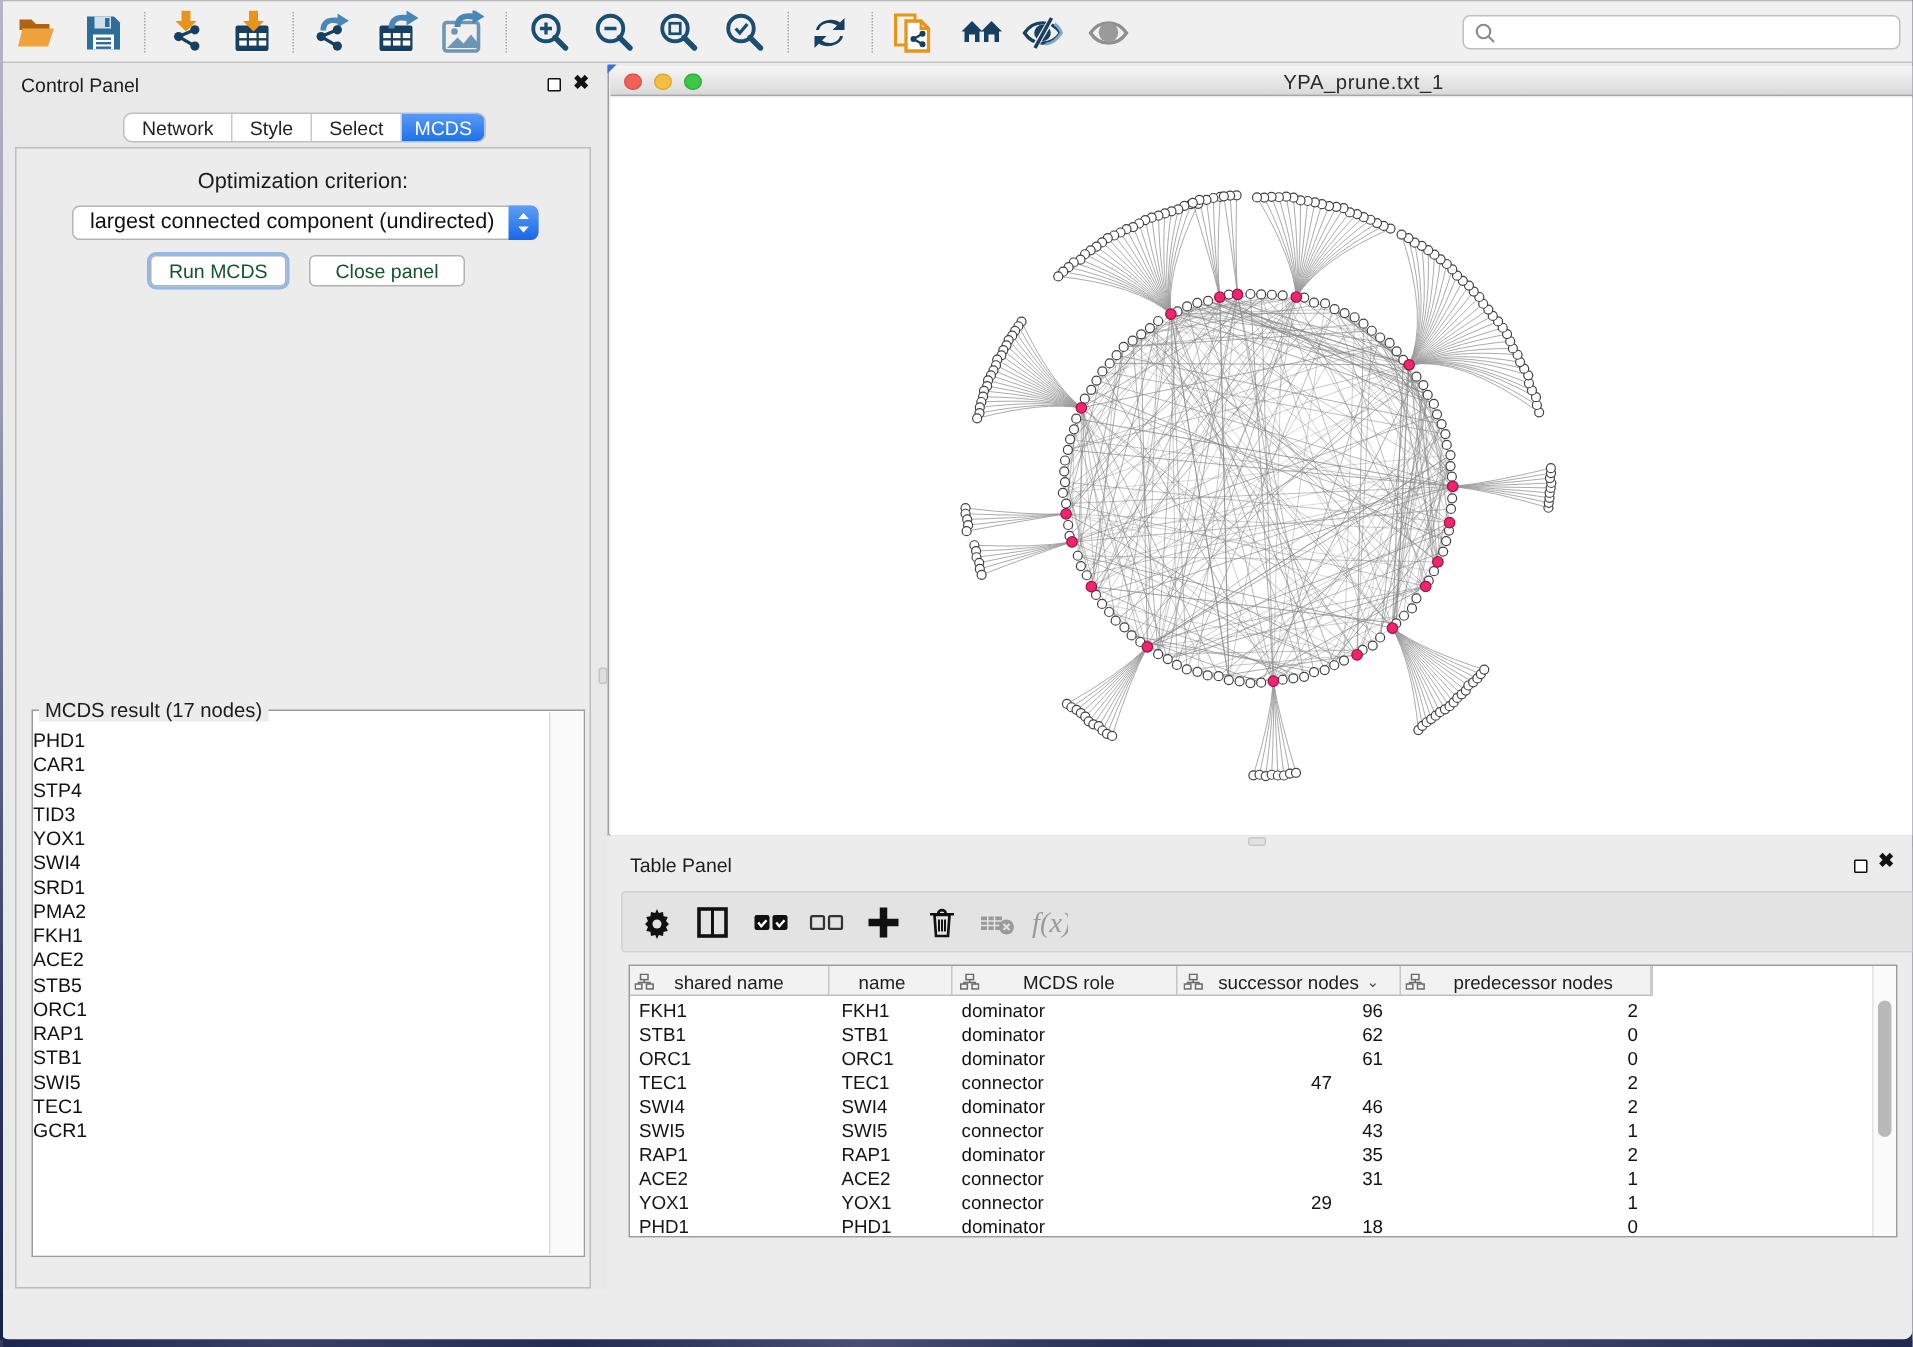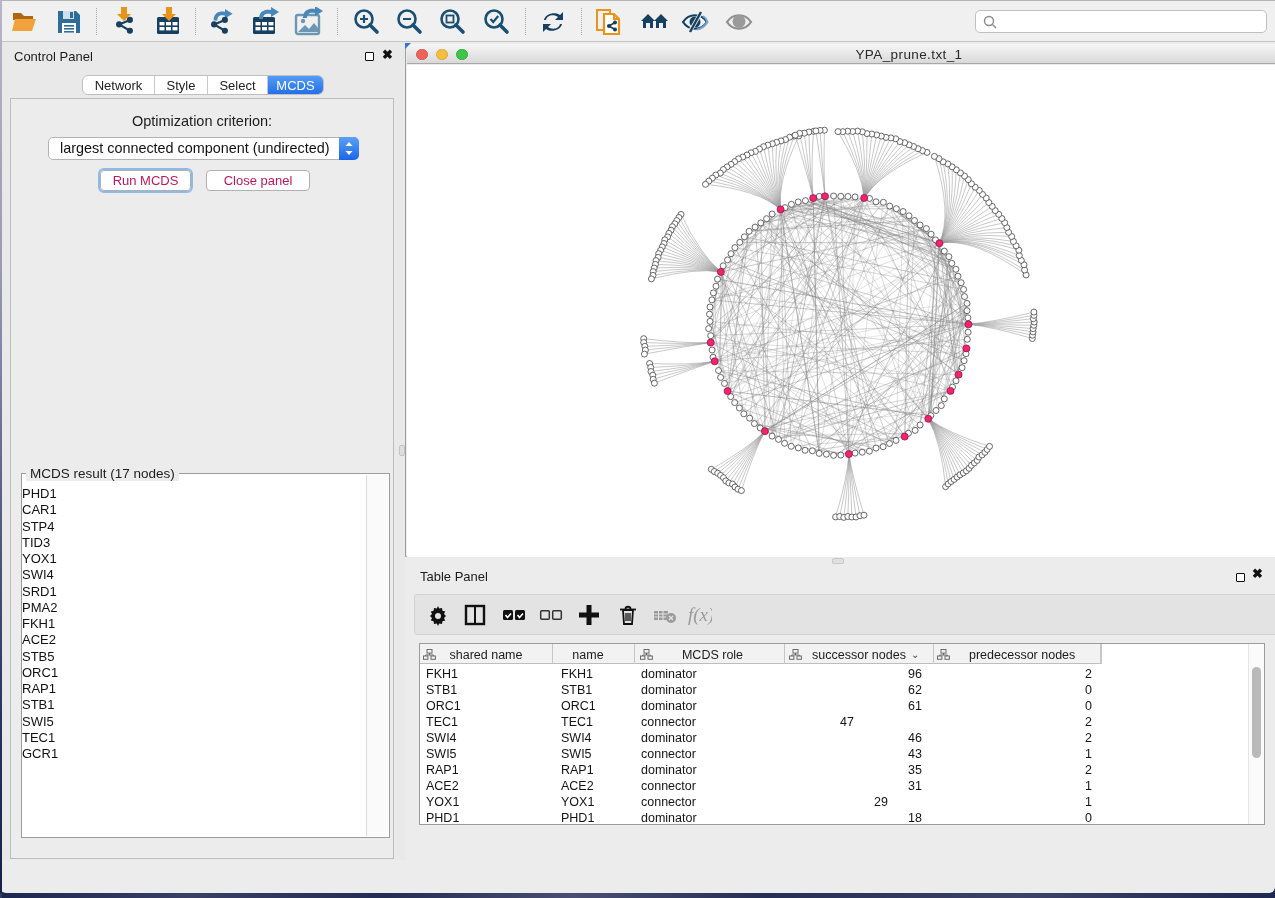--- a/index.html
+++ b/index.html
@@ -26,21 +26,21 @@
 .seg div:last-child { border-right:none; }
 .seg .sel { background:linear-gradient(#559bf5,#2270e8); color:#fff; }
 #cp-content { position:absolute; left:8px; top:56px; width:384px; height:761px;
   border:1px solid #bdbdbd; background:#ececec; }
 #optlabel { position:absolute; left:0; top:14px; width:100%; text-align:center; font-size:14.5px; color:#1c1c1c; }
 #dropdown { position:absolute; left:37px; top:38px; width:311px; height:23px; background:#fff;
   border:1px solid #b3b3b3; border-radius:5px; font-size:14.4px; color:#111; line-height:21px; padding-left:11px; }
 #dd-step { position:absolute; right:-1px; top:-1px; width:20px; height:23px; border-radius:0 5px 5px 0;
   background:linear-gradient(#5da0f7,#1a66e8); }
 .btn { position:absolute; height:21px; background:#fff; border:1px solid #b1b1b1; border-radius:4px;
-  font-size:13px; color:#be185d; text-align:center; line-height:19px; }
+  font-size:13px; color:#14532d; text-align:center; line-height:19px; }
 #btn-run { left:89px; top:71px; width:91px; outline:2.5px solid #8fbae8; outline-offset:0px; }
 #btn-close { left:195px; top:71px; width:104px; }
 #groupbox { position:absolute; left:10px; top:374px; width:369px; height:365px; border:1px solid #9c9c9c; }
 #grouplabel { position:absolute; left:4px; top:-8px; background:#ececec; padding:0 4px; font-size:13.5px; color:#1c1c1c; }
 #listbox { position:absolute; left:0px; top:0px; width:367px; height:363px; background:#fff; }
 #listitems { position:absolute; left:0px; top:12px; font-size:13px; color:#111; line-height:16.25px; white-space:pre; }
 #listscroll { position:absolute; right:1px; top:1px; width:22px; height:361px; background:#fafafa; border-left:1px solid #dcdcdc; }
 
 #netframe { position:absolute; left:405px; top:43px; width:870px; height:513px;
   border-left:1px solid #9f9f9f; border-bottom:1px solid #b5b5b5; }
@@ -1067,21 +1067,21 @@
         <div class="rowt" style="left:420px;top:39px;width:82px;text-align:right">62</div>
         <div class="rowt" style="left:590px;top:39px;width:82px;text-align:right">0</div>
         <div class="rowt" style="left:6px;top:55px">ORC1</div>
         <div class="rowt" style="left:141px;top:55px">ORC1</div>
         <div class="rowt" style="left:221px;top:55px">dominator</div>
         <div class="rowt" style="left:420px;top:55px;width:82px;text-align:right">61</div>
         <div class="rowt" style="left:590px;top:55px;width:82px;text-align:right">0</div>
         <div class="rowt" style="left:6px;top:71px">TEC1</div>
         <div class="rowt" style="left:141px;top:71px">TEC1</div>
         <div class="rowt" style="left:221px;top:71px">connector</div>
-        <div class="rowt" style="left:420px;top:71px;width:82px;text-align:left">47</div>
+        <div class="rowt" style="left:420px;top:71px;width:82px;text-align:center">47</div>
         <div class="rowt" style="left:590px;top:71px;width:82px;text-align:right">2</div>
         <div class="rowt" style="left:6px;top:87px">SWI4</div>
         <div class="rowt" style="left:141px;top:87px">SWI4</div>
         <div class="rowt" style="left:221px;top:87px">dominator</div>
         <div class="rowt" style="left:420px;top:87px;width:82px;text-align:right">46</div>
         <div class="rowt" style="left:590px;top:87px;width:82px;text-align:right">2</div>
         <div class="rowt" style="left:6px;top:103px">SWI5</div>
         <div class="rowt" style="left:141px;top:103px">SWI5</div>
         <div class="rowt" style="left:221px;top:103px">connector</div>
         <div class="rowt" style="left:420px;top:103px;width:82px;text-align:right">43</div>

